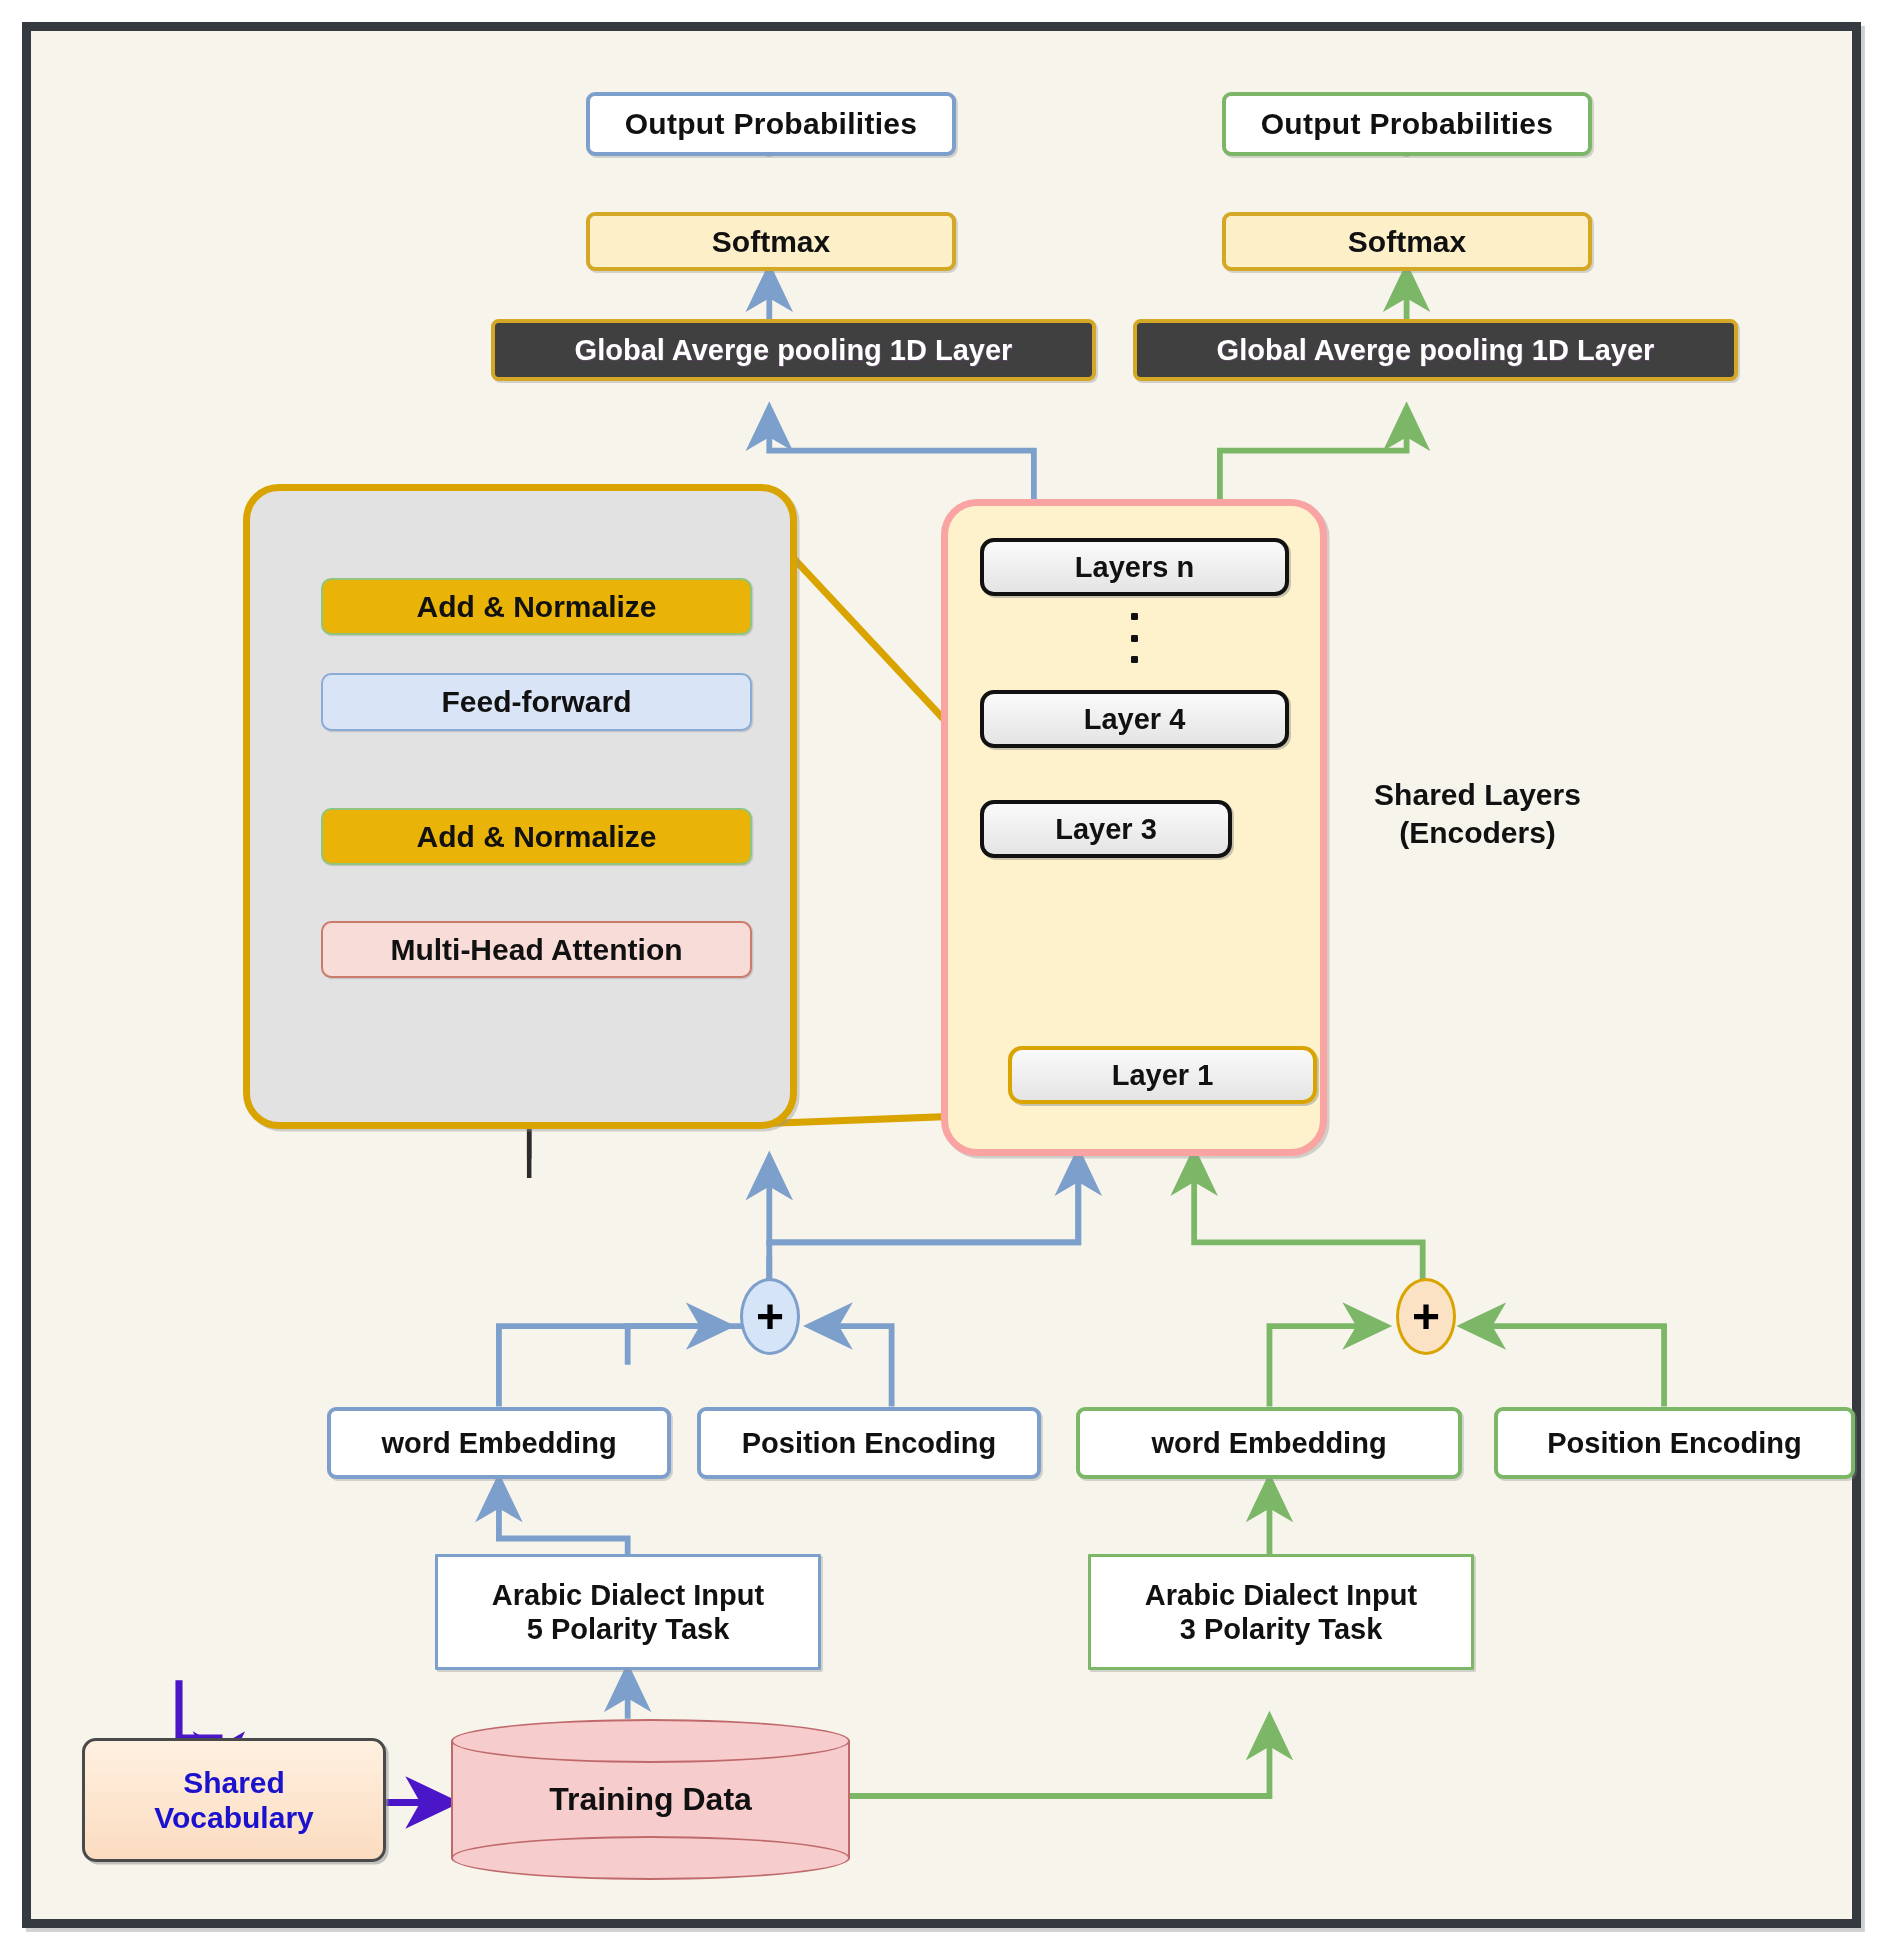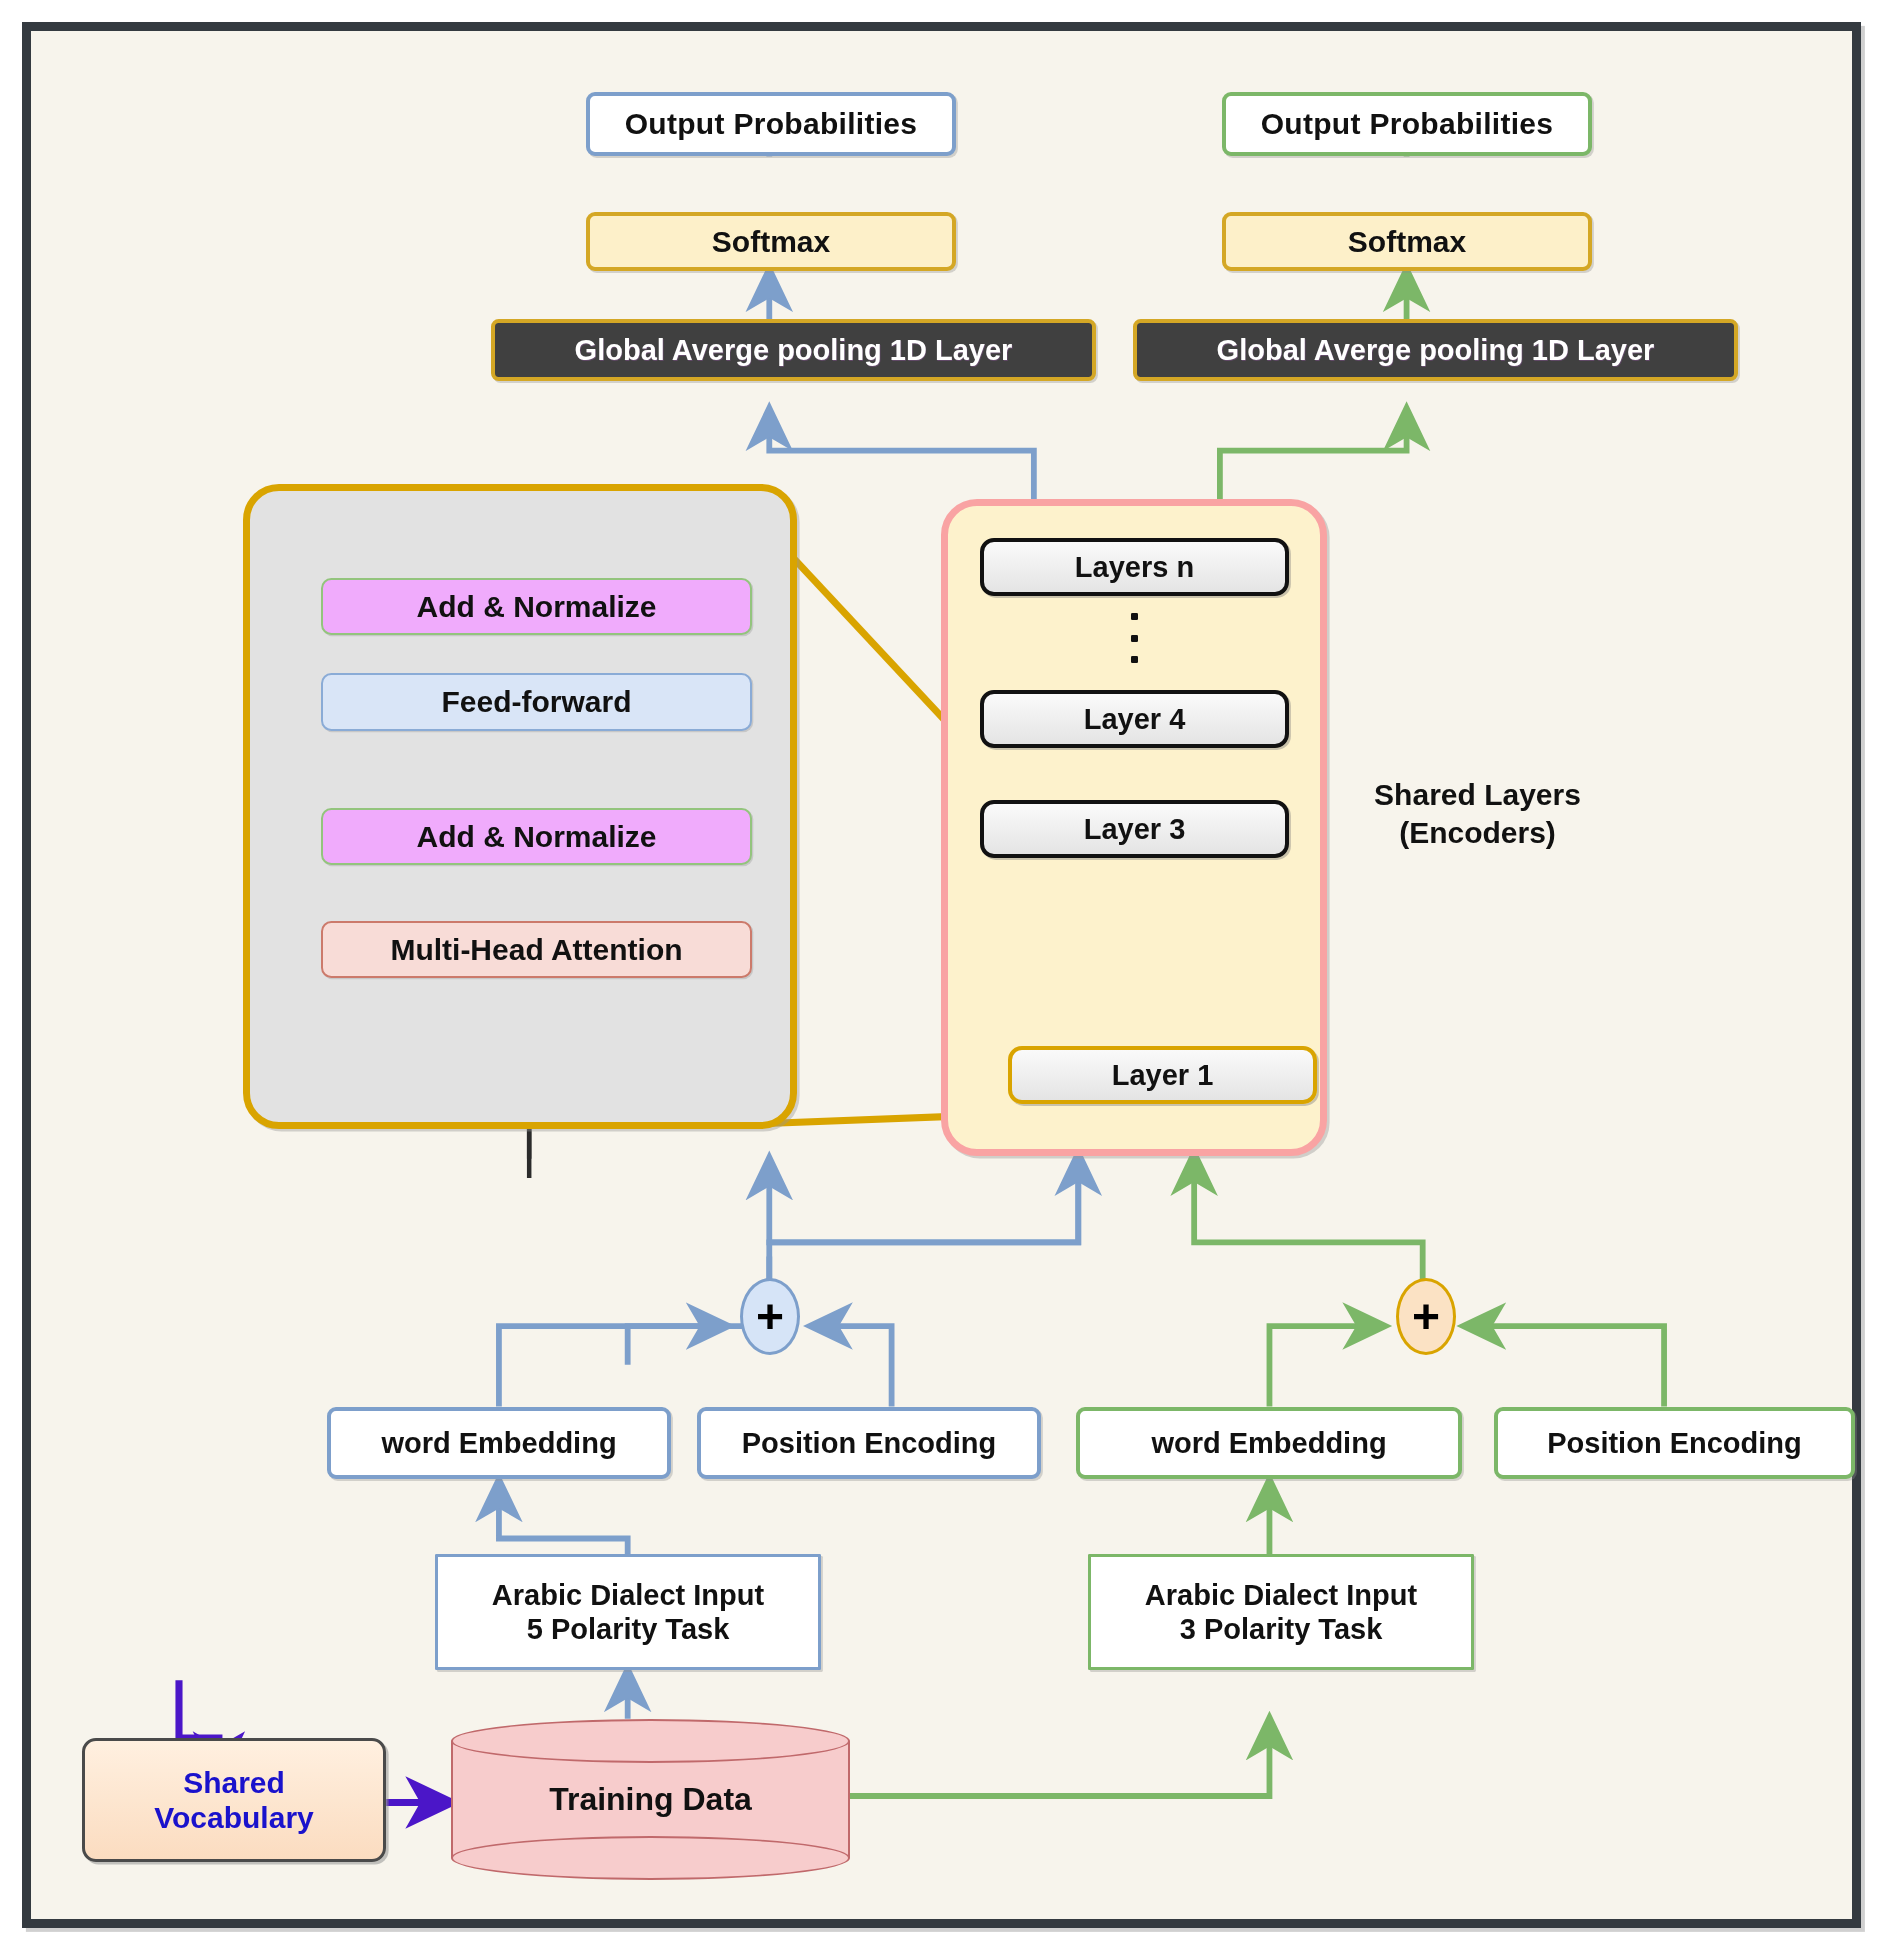--- a/index.html
+++ b/index.html
@@ -72,21 +72,21 @@
     background:#E2E2E2;
     border:7px solid #D9A400;
     border-radius:36px;
     box-shadow:2.6px 2.6px 0 rgba(150,150,150,.4);
   }
   .sub{
     border-radius:10.3px;
     font-size:30px;
     box-shadow:1.3px 1.3px 0 rgba(150,150,150,.35);
   }
-  .sub.addnorm{background:#f0abfc;border:2.6px solid #93C47D;}
+  .sub.addnorm{background:#eab308;border:2.6px solid #93C47D;}
   .sub.ffwd{background:#D9E5F7;border:2.6px solid #8AABD6;}
   .sub.mha{background:#F8DCD7;border:2.6px solid #CC7A6B;}
 
   
   .stack{
     background:#FDF2CC;
     border:7px solid #F9A3A3;
     border-radius:36px;
     box-shadow:2.6px 2.6px 0 rgba(150,150,150,.4);
   }
@@ -272,21 +272,21 @@
 
   <div class="node layer" style="left:980px;top:538px;width:309px;height:58px;">Layers n</div>
 
   <div class="vdots" style="left:1131px;top:613px;width:7px;height:50px;">
       <i></i>
       <i></i>
       <i></i>
     </div>
 
   <div class="node layer" style="left:980px;top:690px;width:309px;height:58px;">Layer 4</div>
-  <div class="node layer" style="left:980px;top:800px;width:309px;height:58px;">Layer 3</div>
+  <div class="node layer" style="left:980px;top:800px;width:252px;height:58px;">Layer 3</div>
   <div class="node layer hl" style="left:1008px;top:1046px;width:309px;height:58px;">Layer 1</div>
 
   <div class="sidelabel" style="left:1339px;top:776px;width:277px;">Shared Layers
 (Encoders)</div>
 
   <div class="plus blue" style="left:740px;top:1278px;width:54px;height:71px;">+</div>
   <div class="plus orange" style="left:1396px;top:1278px;width:54px;height:71px;">+</div>
 
   <div class="node embox blue" style="left:327px;top:1407px;width:344px;height:72px;">word Embedding</div>
   <div class="node embox blue" style="left:697px;top:1407px;width:344px;height:72px;">Position Encoding</div>

